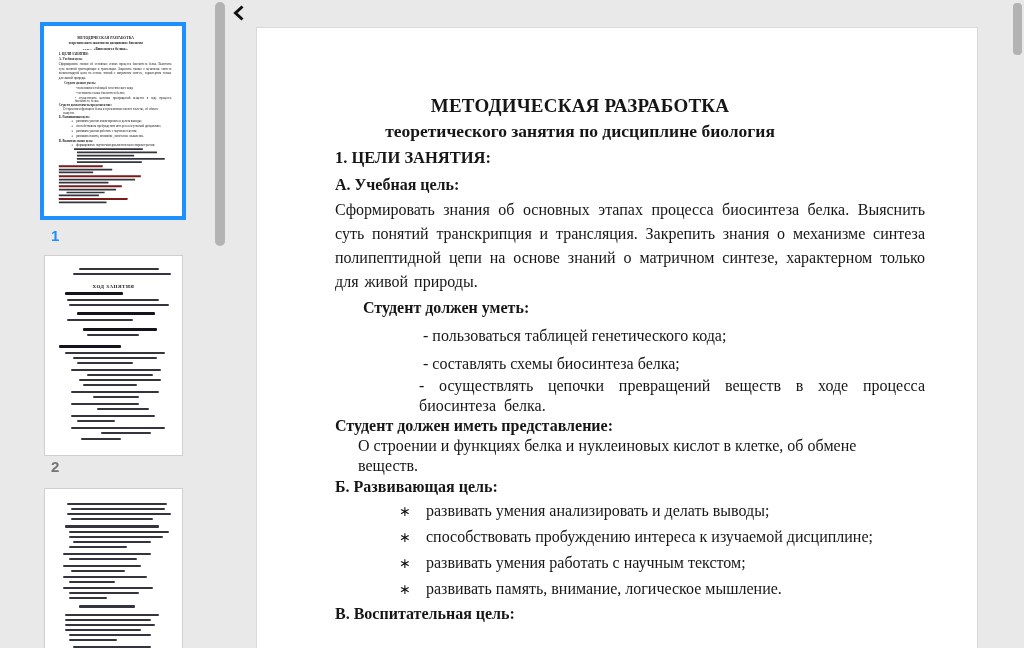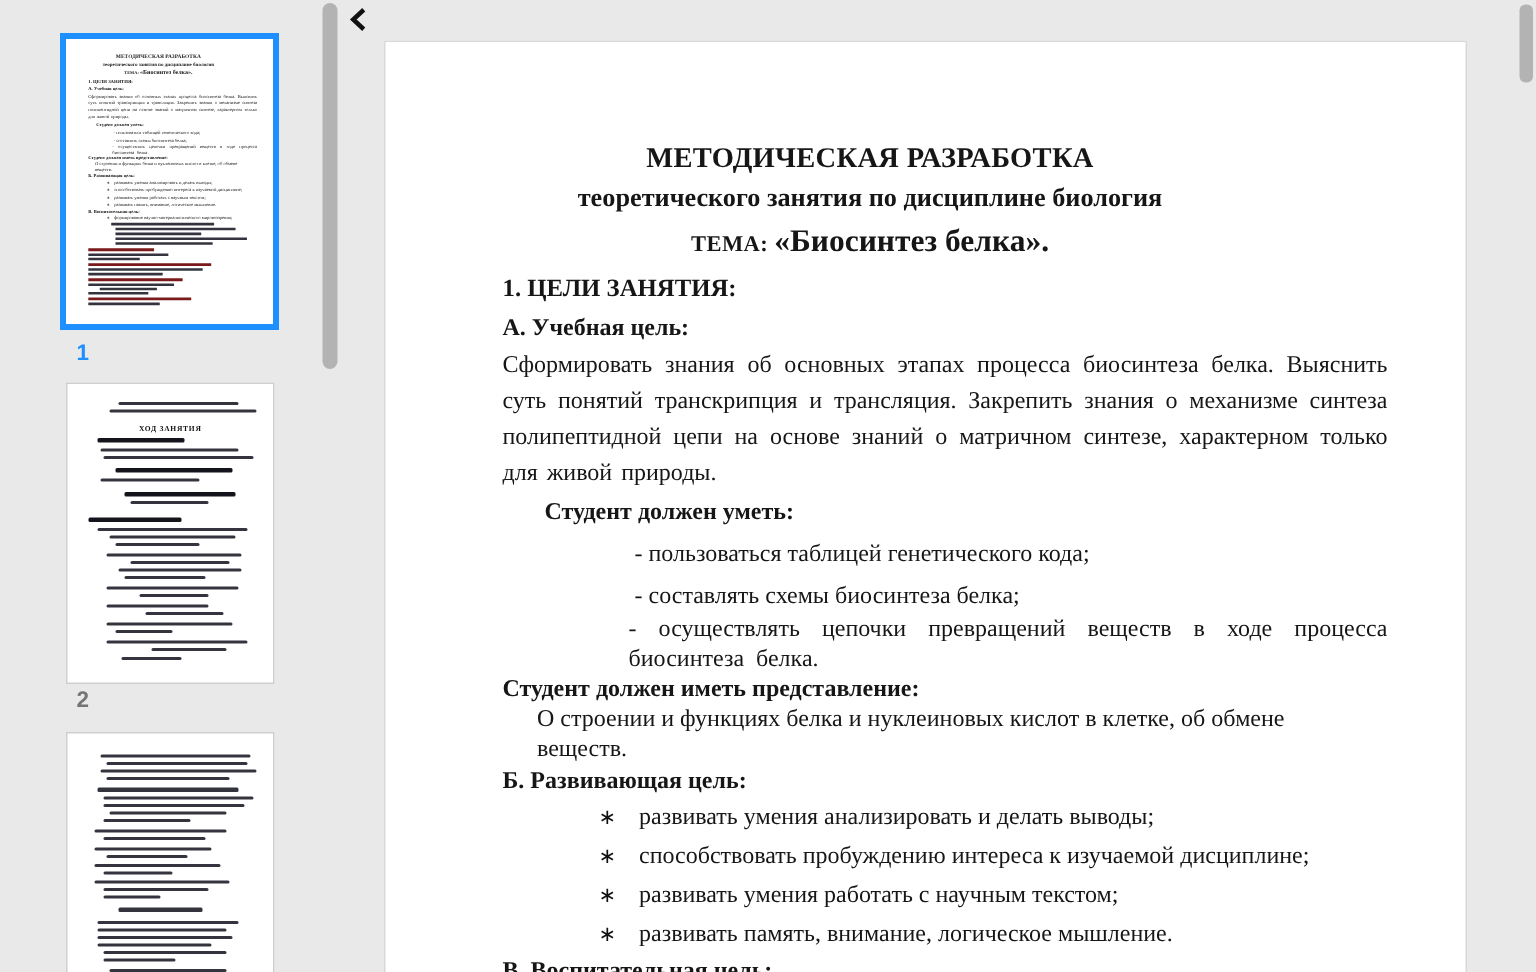--- a/index.html
+++ b/index.html
@@ -221,24 +221,20 @@
       <path d="M9.5 1.5 L2.5 8 L9.5 14.5" fill="none" stroke="#111" stroke-width="3"></path>
     </svg>
   </div>
 
   <div class="page">
     <div class="doc" id="doc-content">
 
       <div class="titleblock">
         <div class="dt1">МЕТОДИЧЕСКАЯ РАЗРАБОТКА</div>
         <div class="dt2">теоретического занятия по дисциплине биология</div>
-        <div class="tema">
-          <span class="lbl">ТЕМА:</span>
-          <span class="val">«Биосинтез белка».</span>
-        </div>
       </div>
 
       <div class="h-s1">1.  ЦЕЛИ ЗАНЯТИЯ:</div>
 
       <div class="h-a">А.  Учебная цель:</div>
       <div class="para">Сформировать знания об основных этапах процесса биосинтеза белка. Выяснить суть понятий транскрипция и трансляция.  Закрепить знания о механизме синтеза полипептидной цепи на основе знаний о  матричном синтезе, характерном только для живой природы.</div>
 
       <div class="h-umet">Студент должен уметь:</div>
       <div class="dash-item di1">- пользоваться таблицей генетического кода;</div>
       <div class="dash-item di2">- составлять схемы биосинтеза белка;</div>

